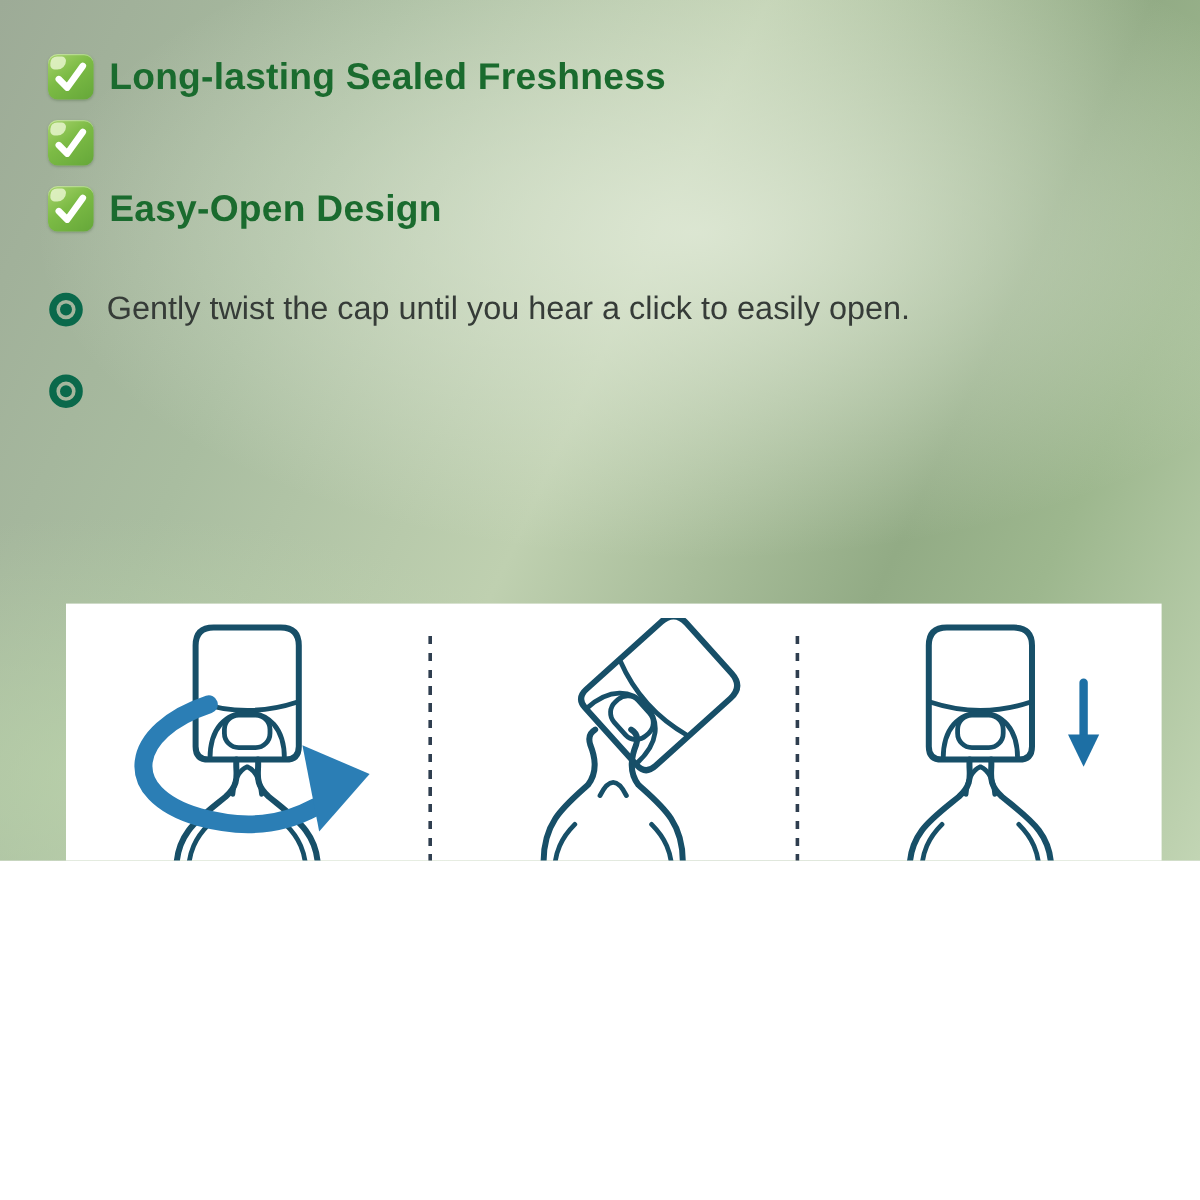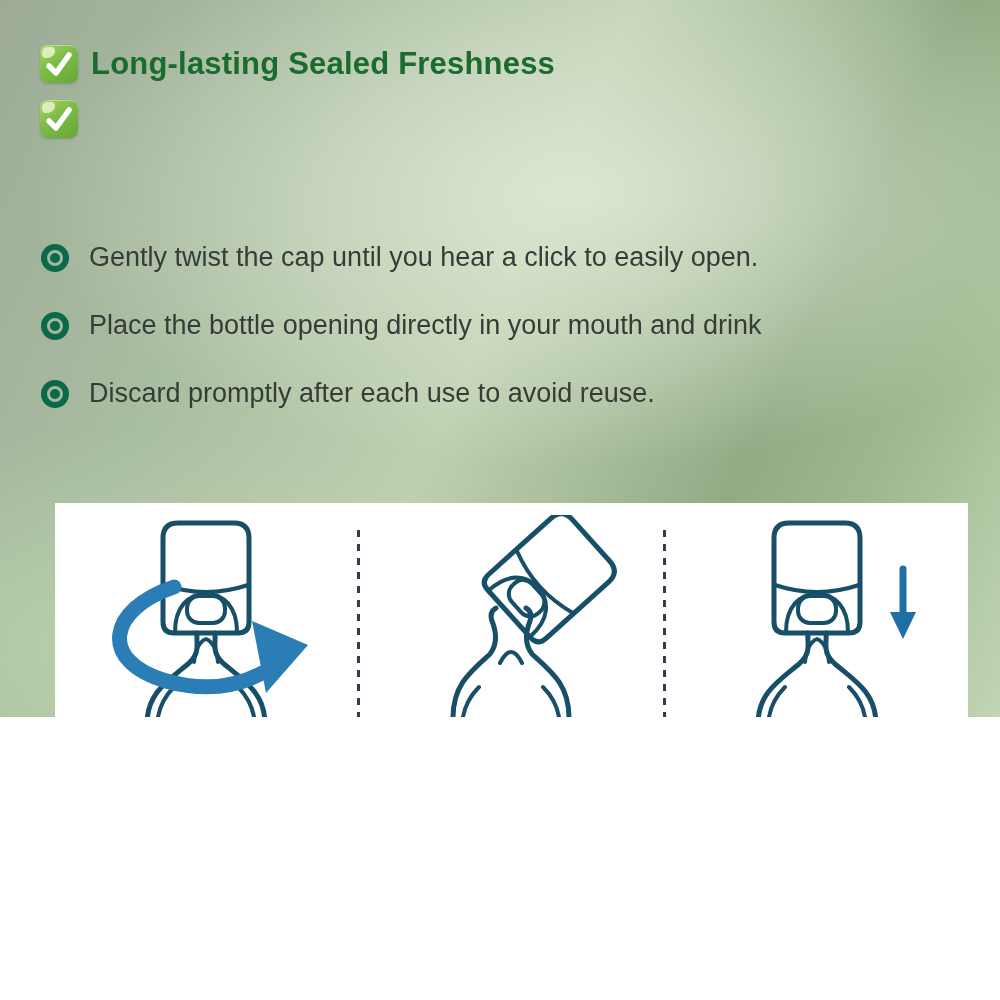--- a/index.html
+++ b/index.html
@@ -77,39 +77,40 @@
       </span>
       <span class="feature-label">Long-lasting Sealed Freshness</span>
     </li>
     <li class="feature">
       <span class="checkbox">
         <svg width="38" height="38" viewBox="0 0 38 38">
             <polyline points="9,21 16,28 29,10" fill="none" stroke="#ffffff" stroke-width="5.5" stroke-linecap="round" stroke-linejoin="round"></polyline>
           </svg>
       </span>
     </li>
+    <li class="feature">
+      <span class="checkbox">
+        <svg width="38" height="38" viewBox="0 0 38 38">
+            <polyline points="9,21 16,28 29,10" fill="none" stroke="#ffffff" stroke-width="5.5" stroke-linecap="round" stroke-linejoin="round"></polyline>
+          </svg>
+      </span>
+      <span class="feature-label">Easy-Open Design</span>
+    </li>
   </ul>
 
   <ul class="instructions">
     <li class="instr">
       <span class="target"></span>
       <div class="instr-text">
         <div>Gently twist the cap until you hear a click to easily open.</div>
       </div>
     </li>
     <li class="instr">
       <span class="target"></span>
       <div class="instr-text">
-        <div>Place the bottle opening directly in your mouth and drink</div>
-      </div>
-    </li>
-    <li class="instr">
-      <span class="target"></span>
-      <div class="instr-text">
-        <div>Discard promptly after each use to avoid reuse.</div>
       </div>
     </li>
   </ul>
 
   <div class="panel">
 
     <div class="step">
       <svg width="300" height="462" viewBox="0 0 300 462">
 
         <path class="ink" d="M122,8 h56 q15,0 15,15 v84 q0,11 -11,11 h-64 q-11,0 -11,-11 v-84 q0,-15 15,-15 z"></path>

